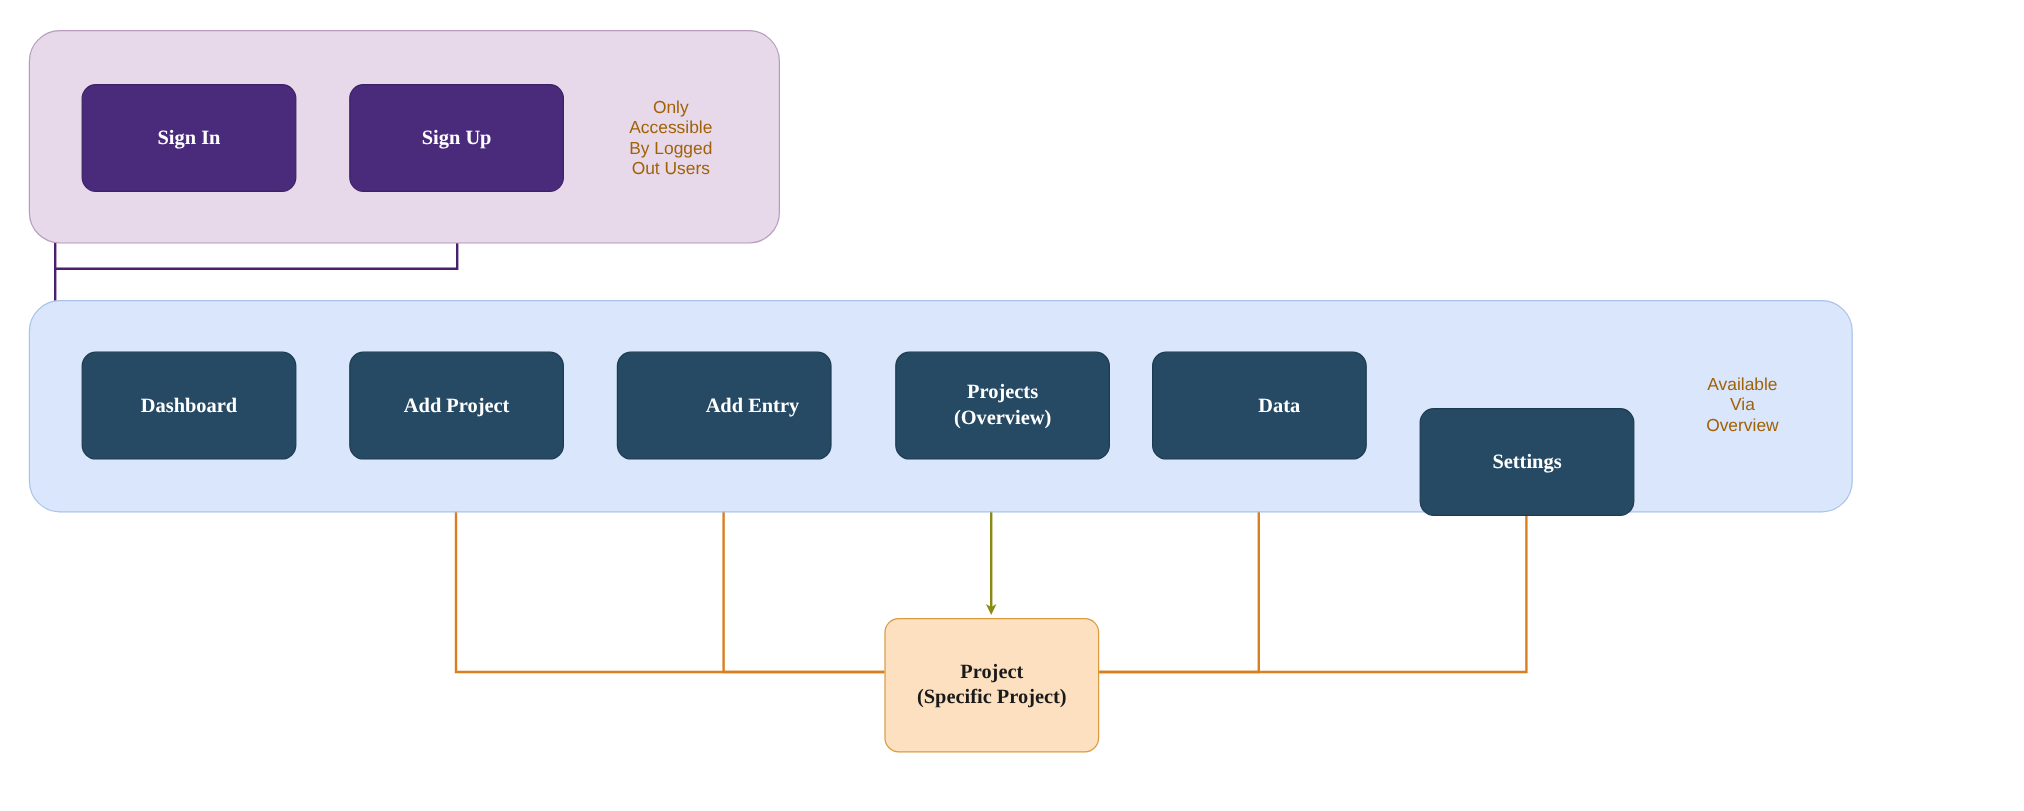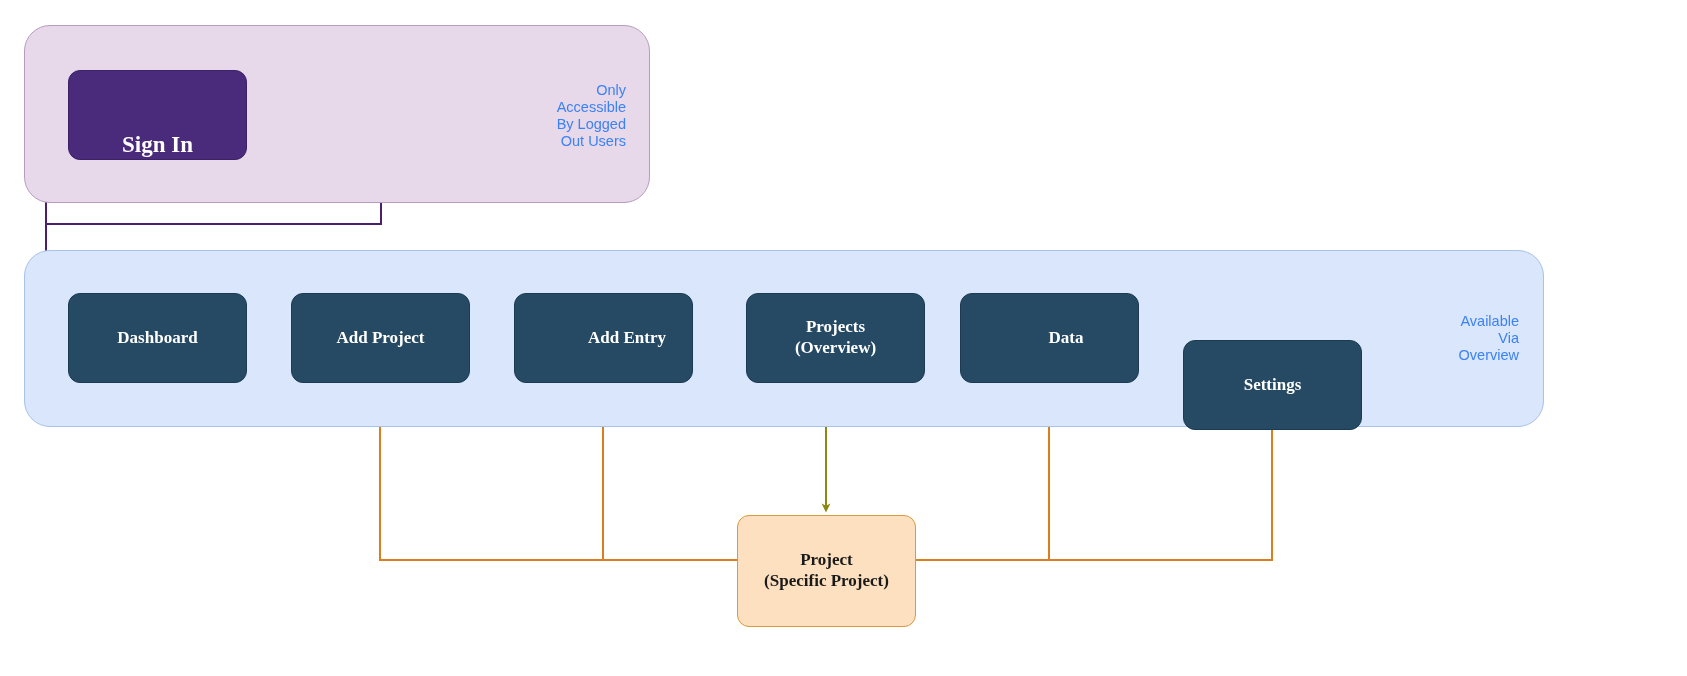--- a/index.html
+++ b/index.html
@@ -54,25 +54,24 @@
     justify-content: center;
     text-align: center;
     border-radius: 12px;
     font-weight: bold;
     line-height: 1.22;
   }
   .node-auth {
     background: #4a2a7a;
     border: 1px solid #3c2166;
     color: #ffffff;
-    font-size: 23px;
+    font-size: 17px;
     width: 179px;
     height: 90px;
     top: 70px;
-    align-items: flex-end;
   }
   #node-signin { left: 68px; }
   #node-signup { left: 291px; }
   .node-nav {
     background: #264a63;
     border: 1px solid #1d3b50;
     color: #ffffff;
     font-size: 17px;
     width: 179px;
     height: 90px;
@@ -91,22 +90,22 @@
     height: 112px;
     background: #fce0c0;
     border: 1.5px solid #d99a3f;
     color: #1a1a1a;
     font-size: 17px;
   }
   .note {
     position: absolute;
     font-family: "Liberation Sans", "DejaVu Sans", sans-serif;
     font-size: 14.5px;
-    color: #3b82f6;
-    text-align: right;
+    color: #a16207;
+    text-align: center;
     line-height: 1.18;
     font-weight: normal;
   }
   #note-auth {
     left: 492px;
     top: 82px;
     width: 134px;
   }
   #note-main {
     left: 1385px;
@@ -170,20 +169,23 @@
     <path d="M916,560 L1272,560 L1272,390" fill="none" stroke="#d97f20" stroke-width="2" marker-end="url(#ar-orange)"></path>
   </svg>
 
   <div class="group-box" id="group-auth"></div>
 
   <div class="group-box" id="group-main"></div>
 
   <div class="node node-auth" id="node-signin">
     <span>Sign In</span>
   </div>
+  <div class="node node-auth" id="node-signup">
+    <span>Sign Up</span>
+  </div>
 
   <div class="note" id="note-auth">
     <div class="nline">Only</div>
     <div class="nline">Accessible</div>
     <div class="nline">By Logged</div>
     <div class="nline">Out Users</div>
   </div>
 
   <div class="node node-nav" id="node-dashboard">
     <span>Dashboard</span>

